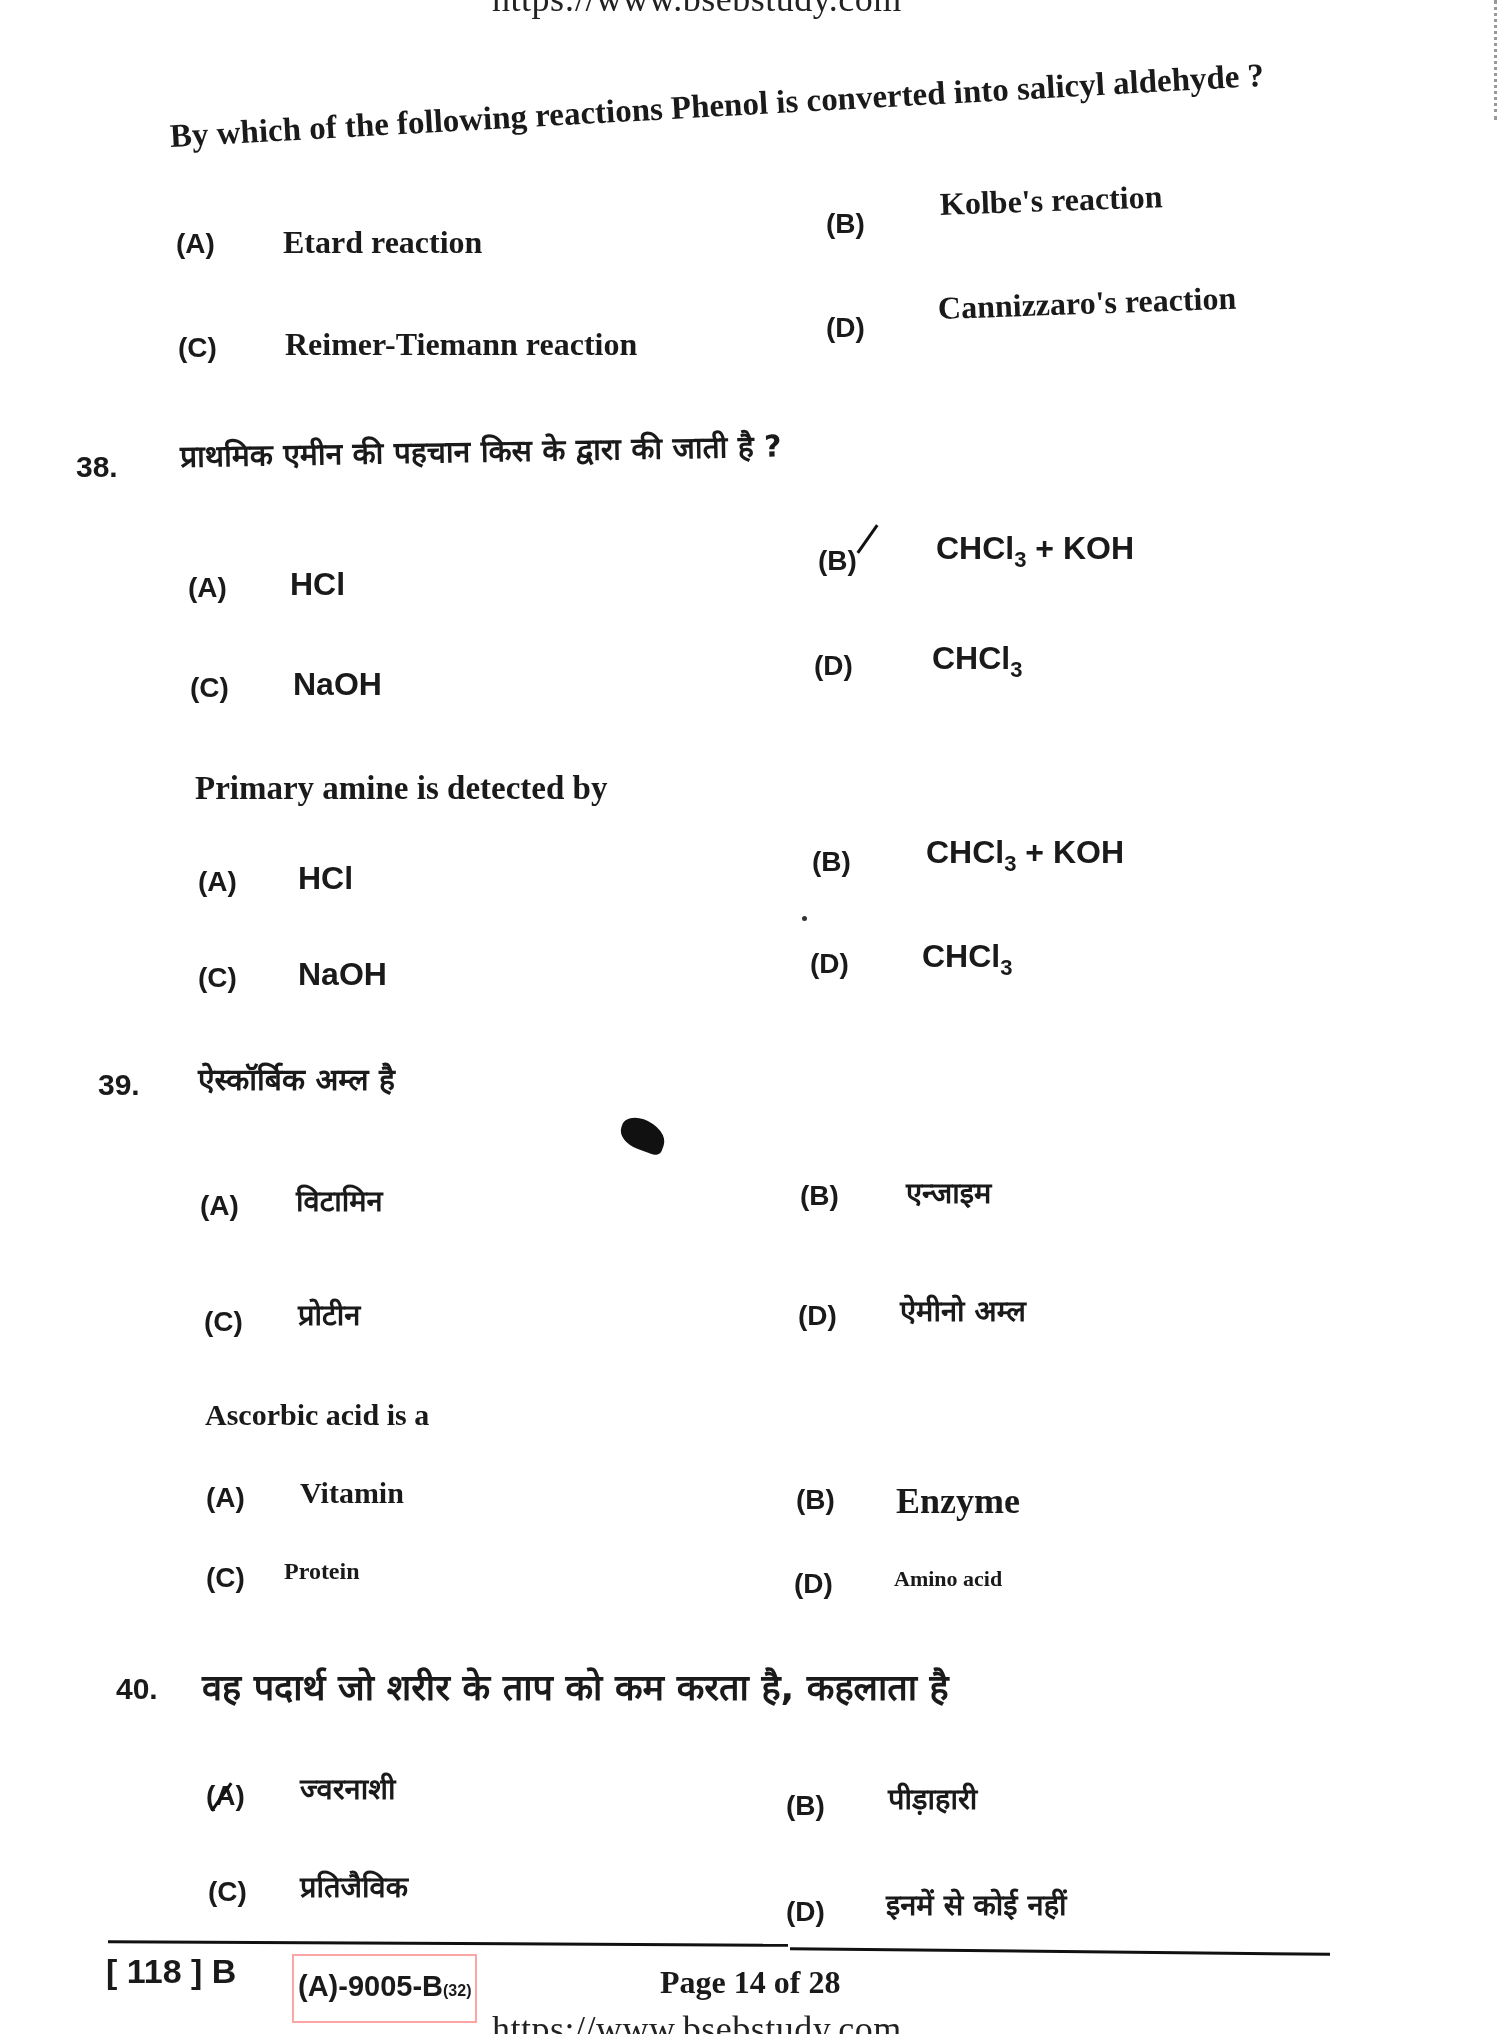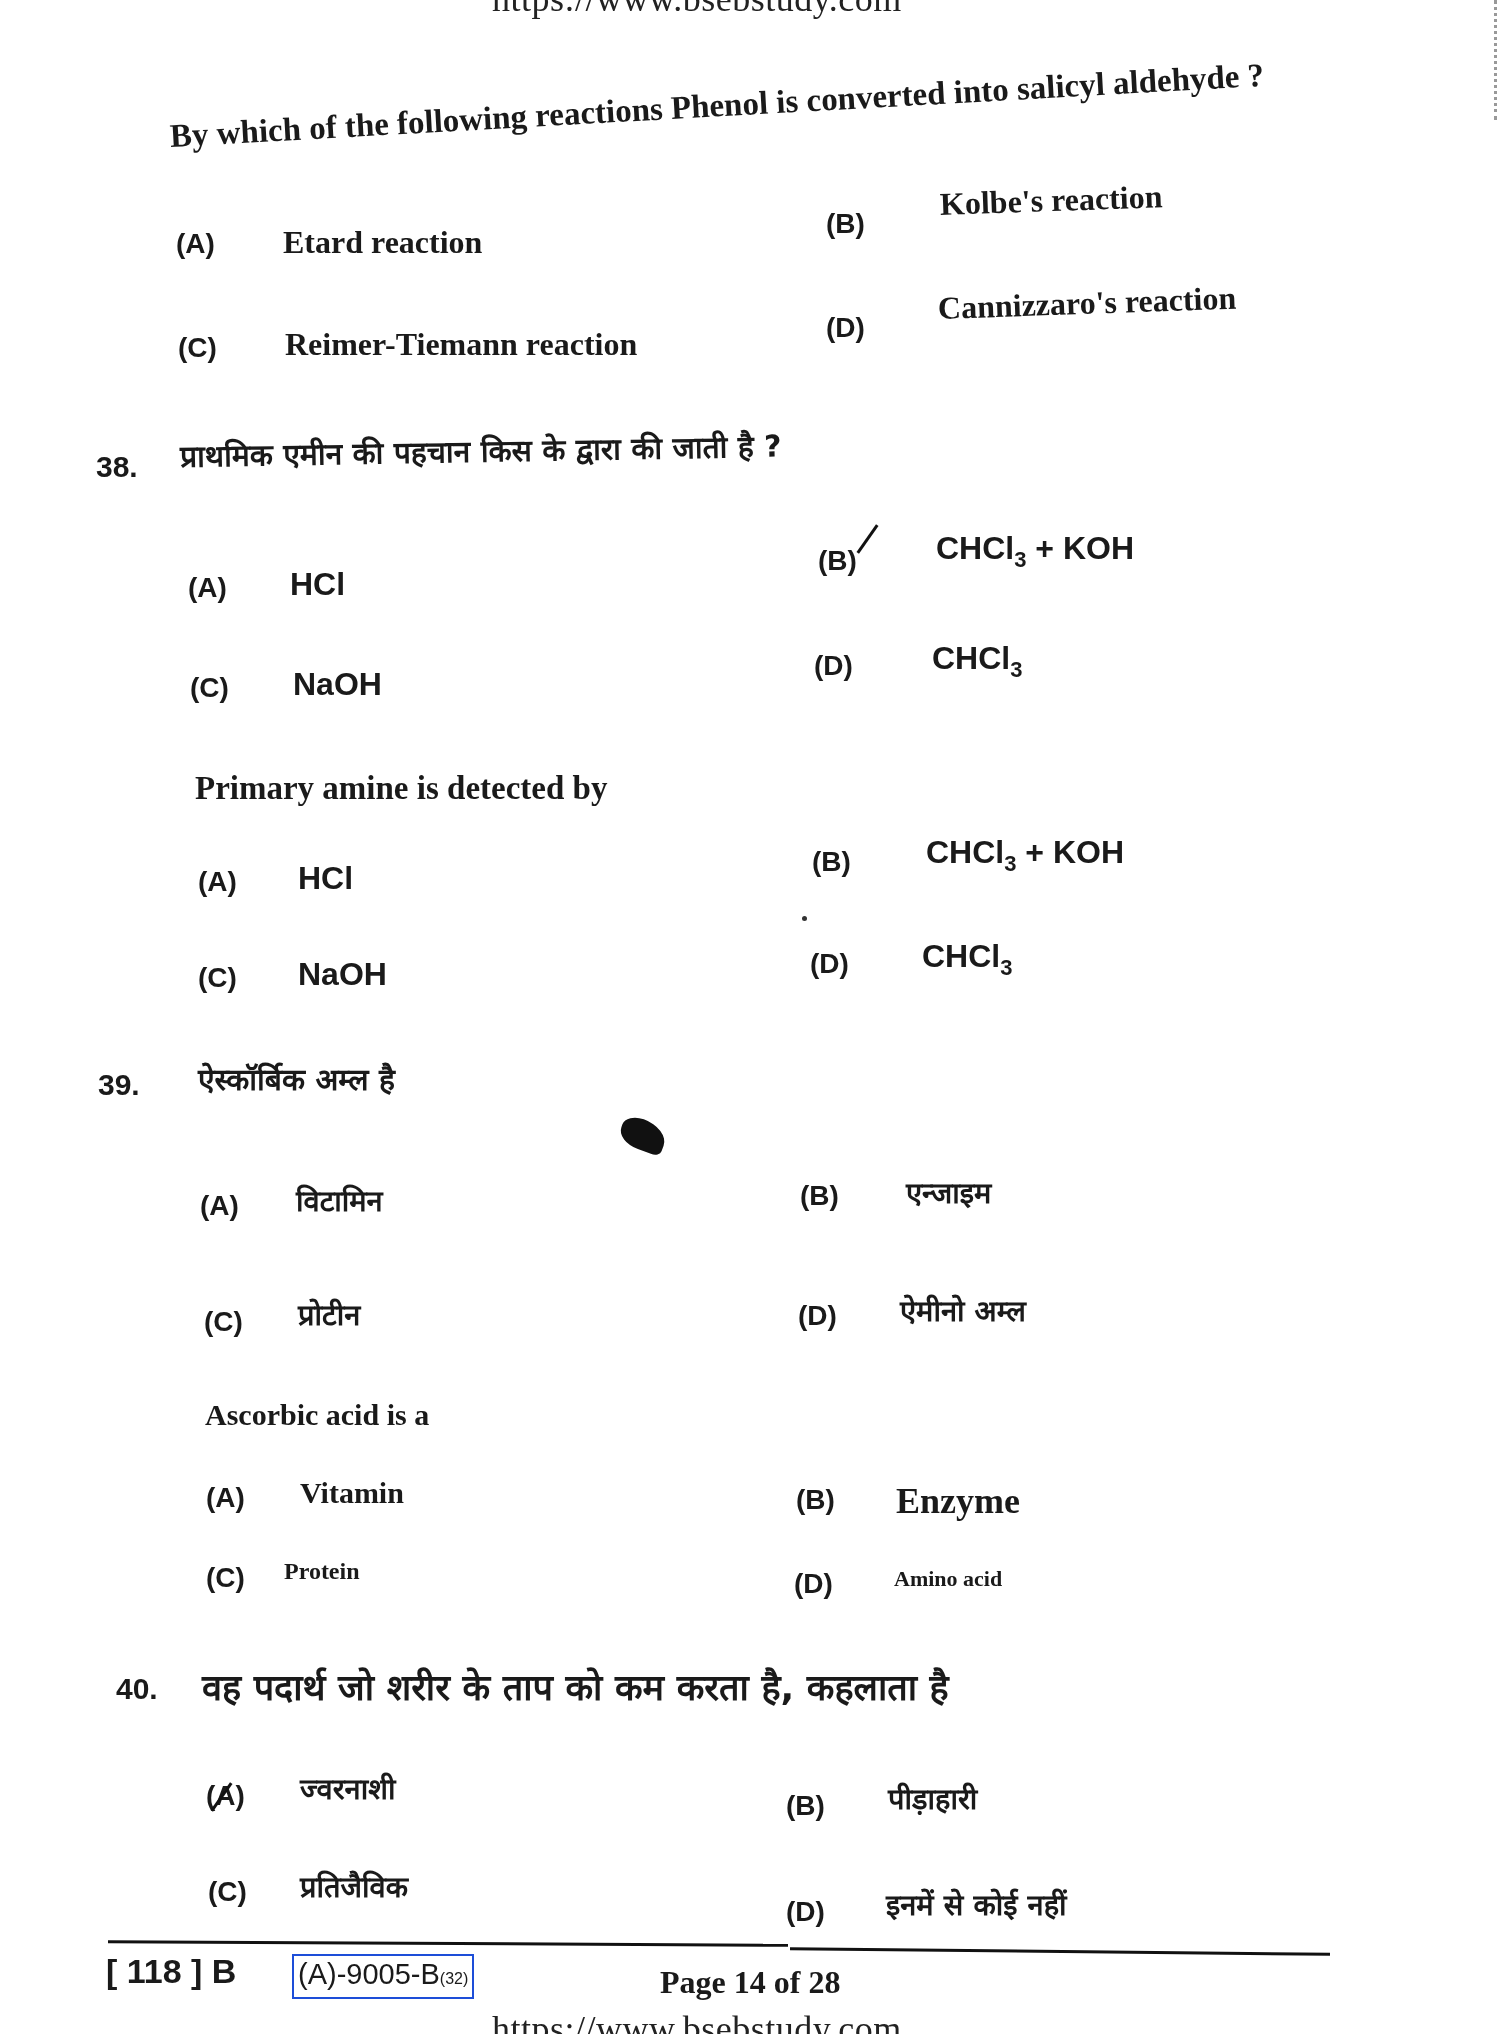--- a/index.html
+++ b/index.html
@@ -71,25 +71,25 @@
       height: 3px;
       background: #111;
     }
     .footer-code {
       font-family: "Liberation Sans", sans-serif;
       font-size: 34px;
       font-weight: bold;
     }
     .paper-code-box {
       position: absolute;
-      border: 2px solid #1d4ed8;
-      padding: 0 4px;
+      border: 2px solid #fca5a5;
+      padding: 12px 4px;
       font-family: "Liberation Sans", sans-serif;
       font-size: 29px;
-      font-weight: normal;
+      font-weight: bold;
       line-height: 36px;
     }
     .paper-code-box small { font-size: 16px; }
     .page-no {
       font-family: "Liberation Serif", serif;
       font-weight: bold;
       font-size: 32px;
     }
     .tick-mark {
       position: absolute;
@@ -133,21 +133,21 @@
 <div class="abs opt-label" style="left:176px; top:228px;">(A)</div>
 <div class="abs opt-text-serif" style="left:283px; top:224px;">Etard reaction</div>
 <div class="abs opt-label" style="left:826px; top:208px;">(B)</div>
 <div class="abs opt-text-serif tilt2" style="left:940px; top:186px;">Kolbe's reaction</div>
 
 <div class="abs opt-label" style="left:178px; top:332px;">(C)</div>
 <div class="abs opt-text-serif" style="left:285px; top:326px;">Reimer-Tiemann reaction</div>
 <div class="abs opt-label" style="left:826px; top:312px;">(D)</div>
 <div class="abs opt-text-serif tilt2" style="left:938px; top:290px;">Cannizzaro's reaction</div>
 
-<div class="abs q-num" style="left:76px; top:450px;margin-left:20px;">38.</div>
+<div class="abs q-num" style="left:76px; top:450px;">38.</div>
 <div class="abs q-hi tilt3" style="left:180px; top:435px;">प्राथमिक एमीन की पहचान किस के द्वारा की जाती है ?</div>
 
 <div class="abs opt-label" style="left:188px; top:572px;">(A)</div>
 <div class="abs opt-text" style="left:290px; top:566px;">HCl</div>
 <div class="abs opt-label" style="left:818px; top:545px;">(B)</div>
 <div class="tick-mark" style="left:866px; top:522px;"></div>
 <div class="abs opt-text" style="left:936px; top:530px;"><span>CHCl</span><span class="sub">3</span><span> + KOH</span></div>
 
 <div class="abs opt-label" style="left:190px; top:672px;">(C)</div>
 <div class="abs opt-text" style="left:293px; top:666px;">NaOH</div>

